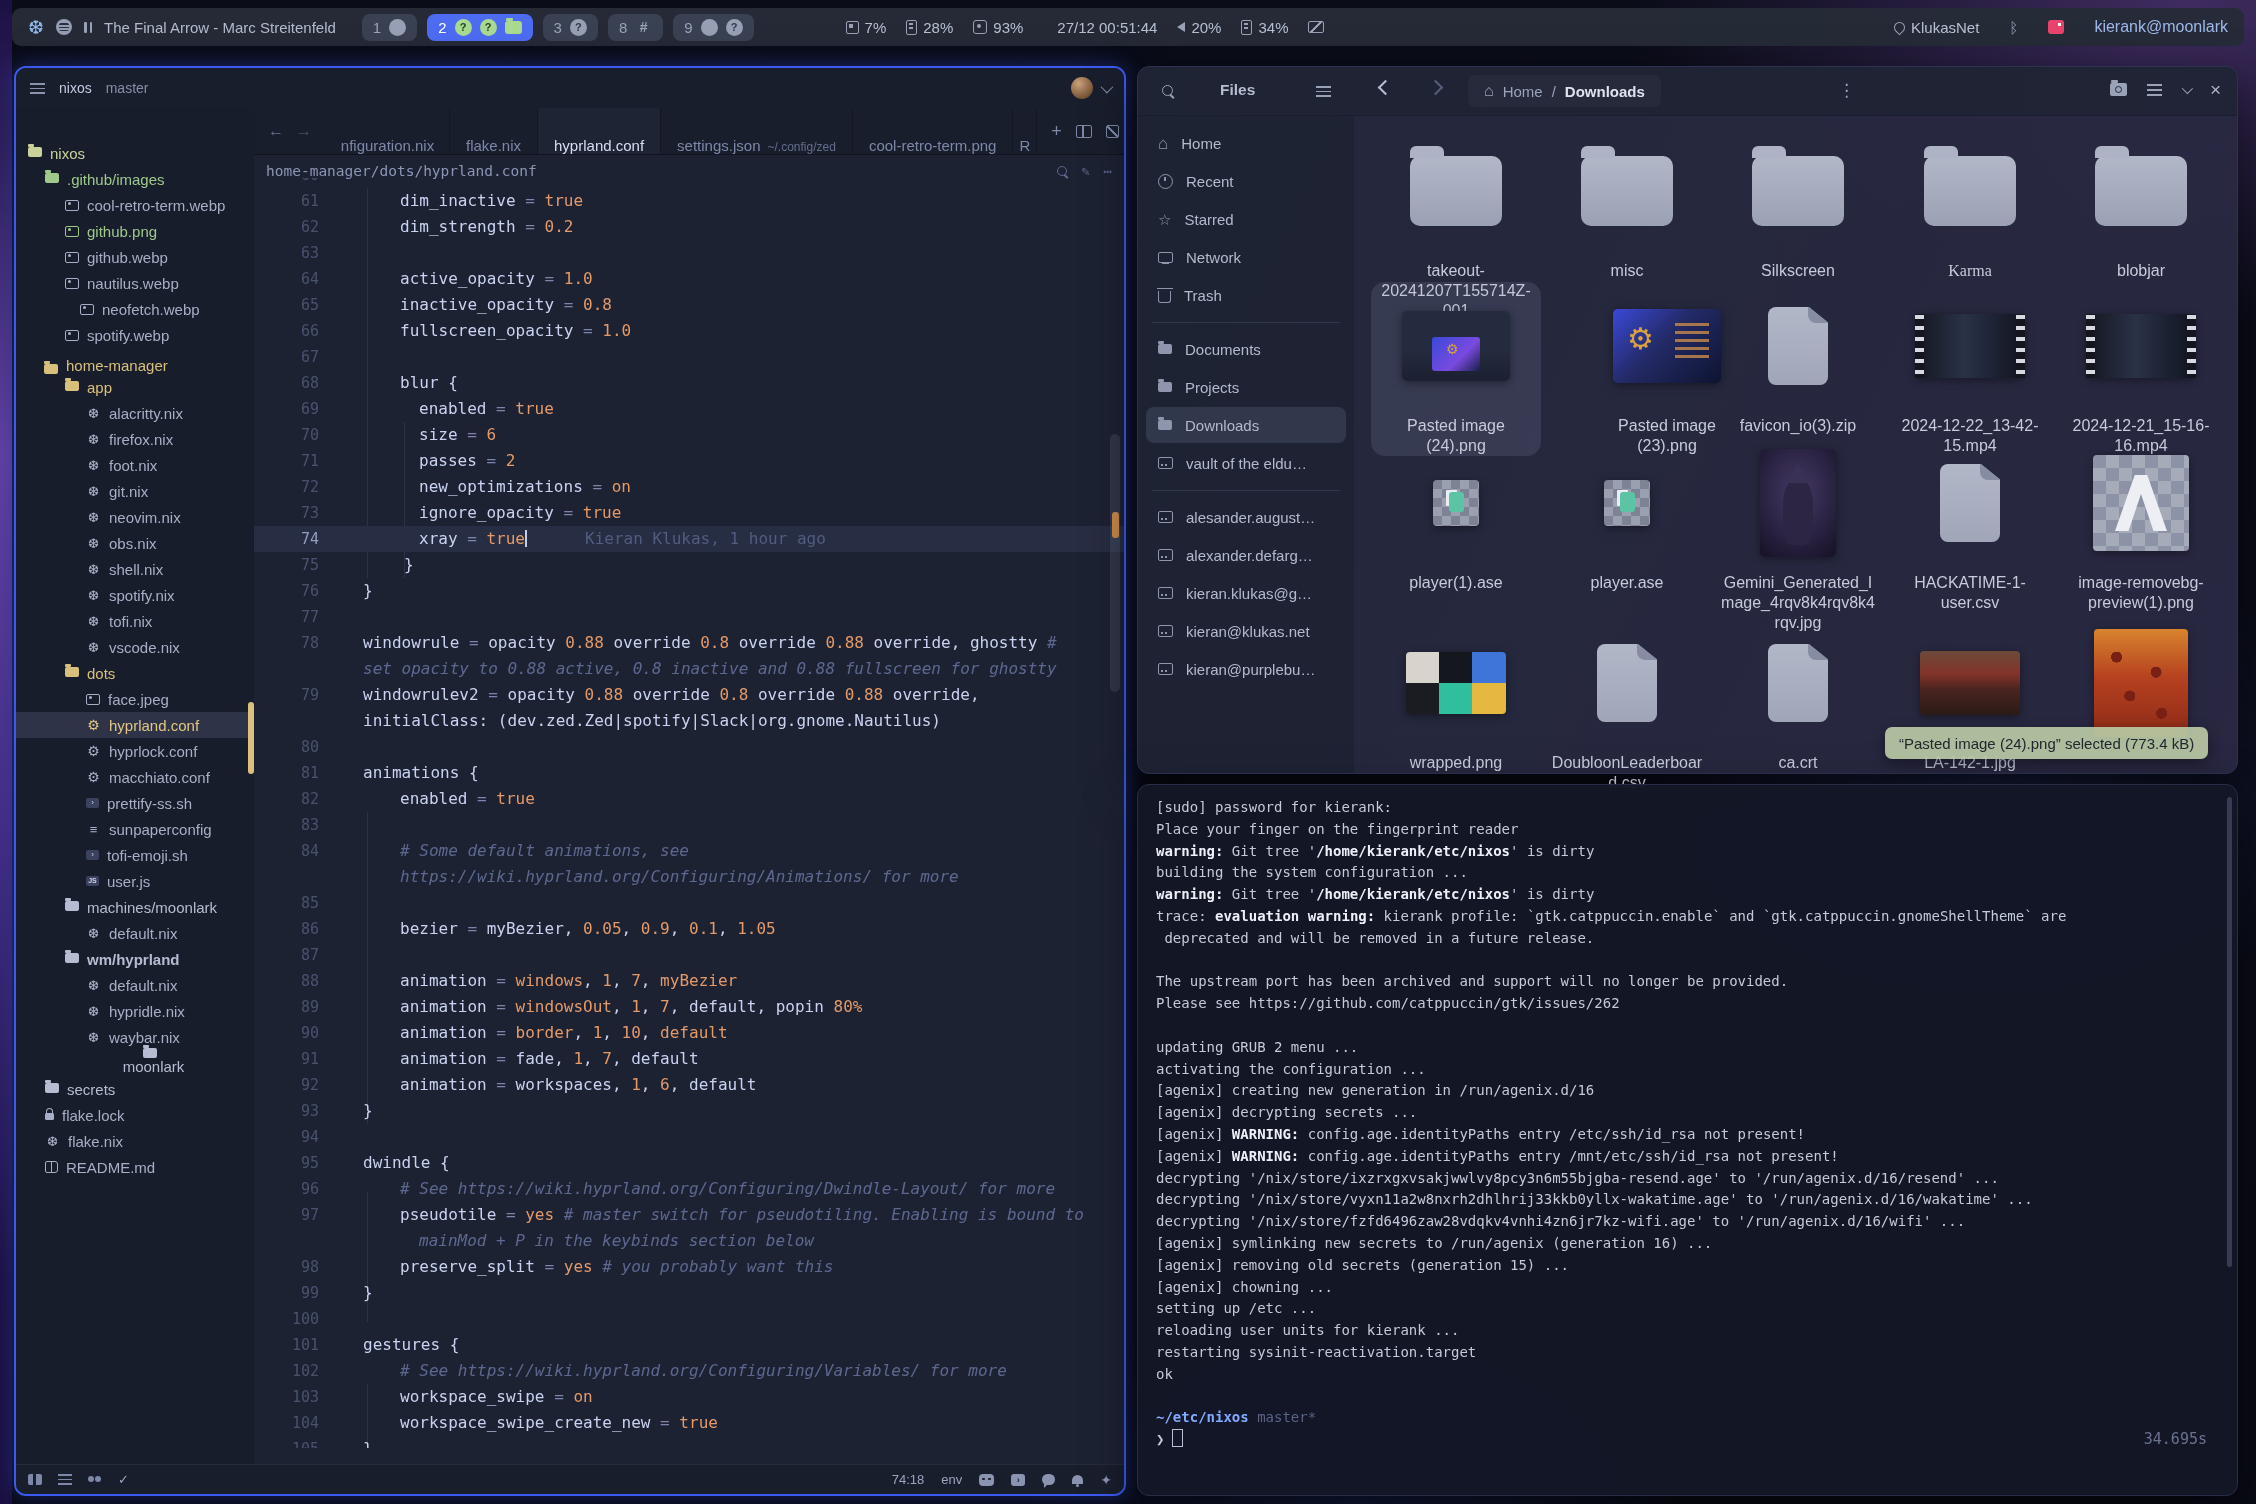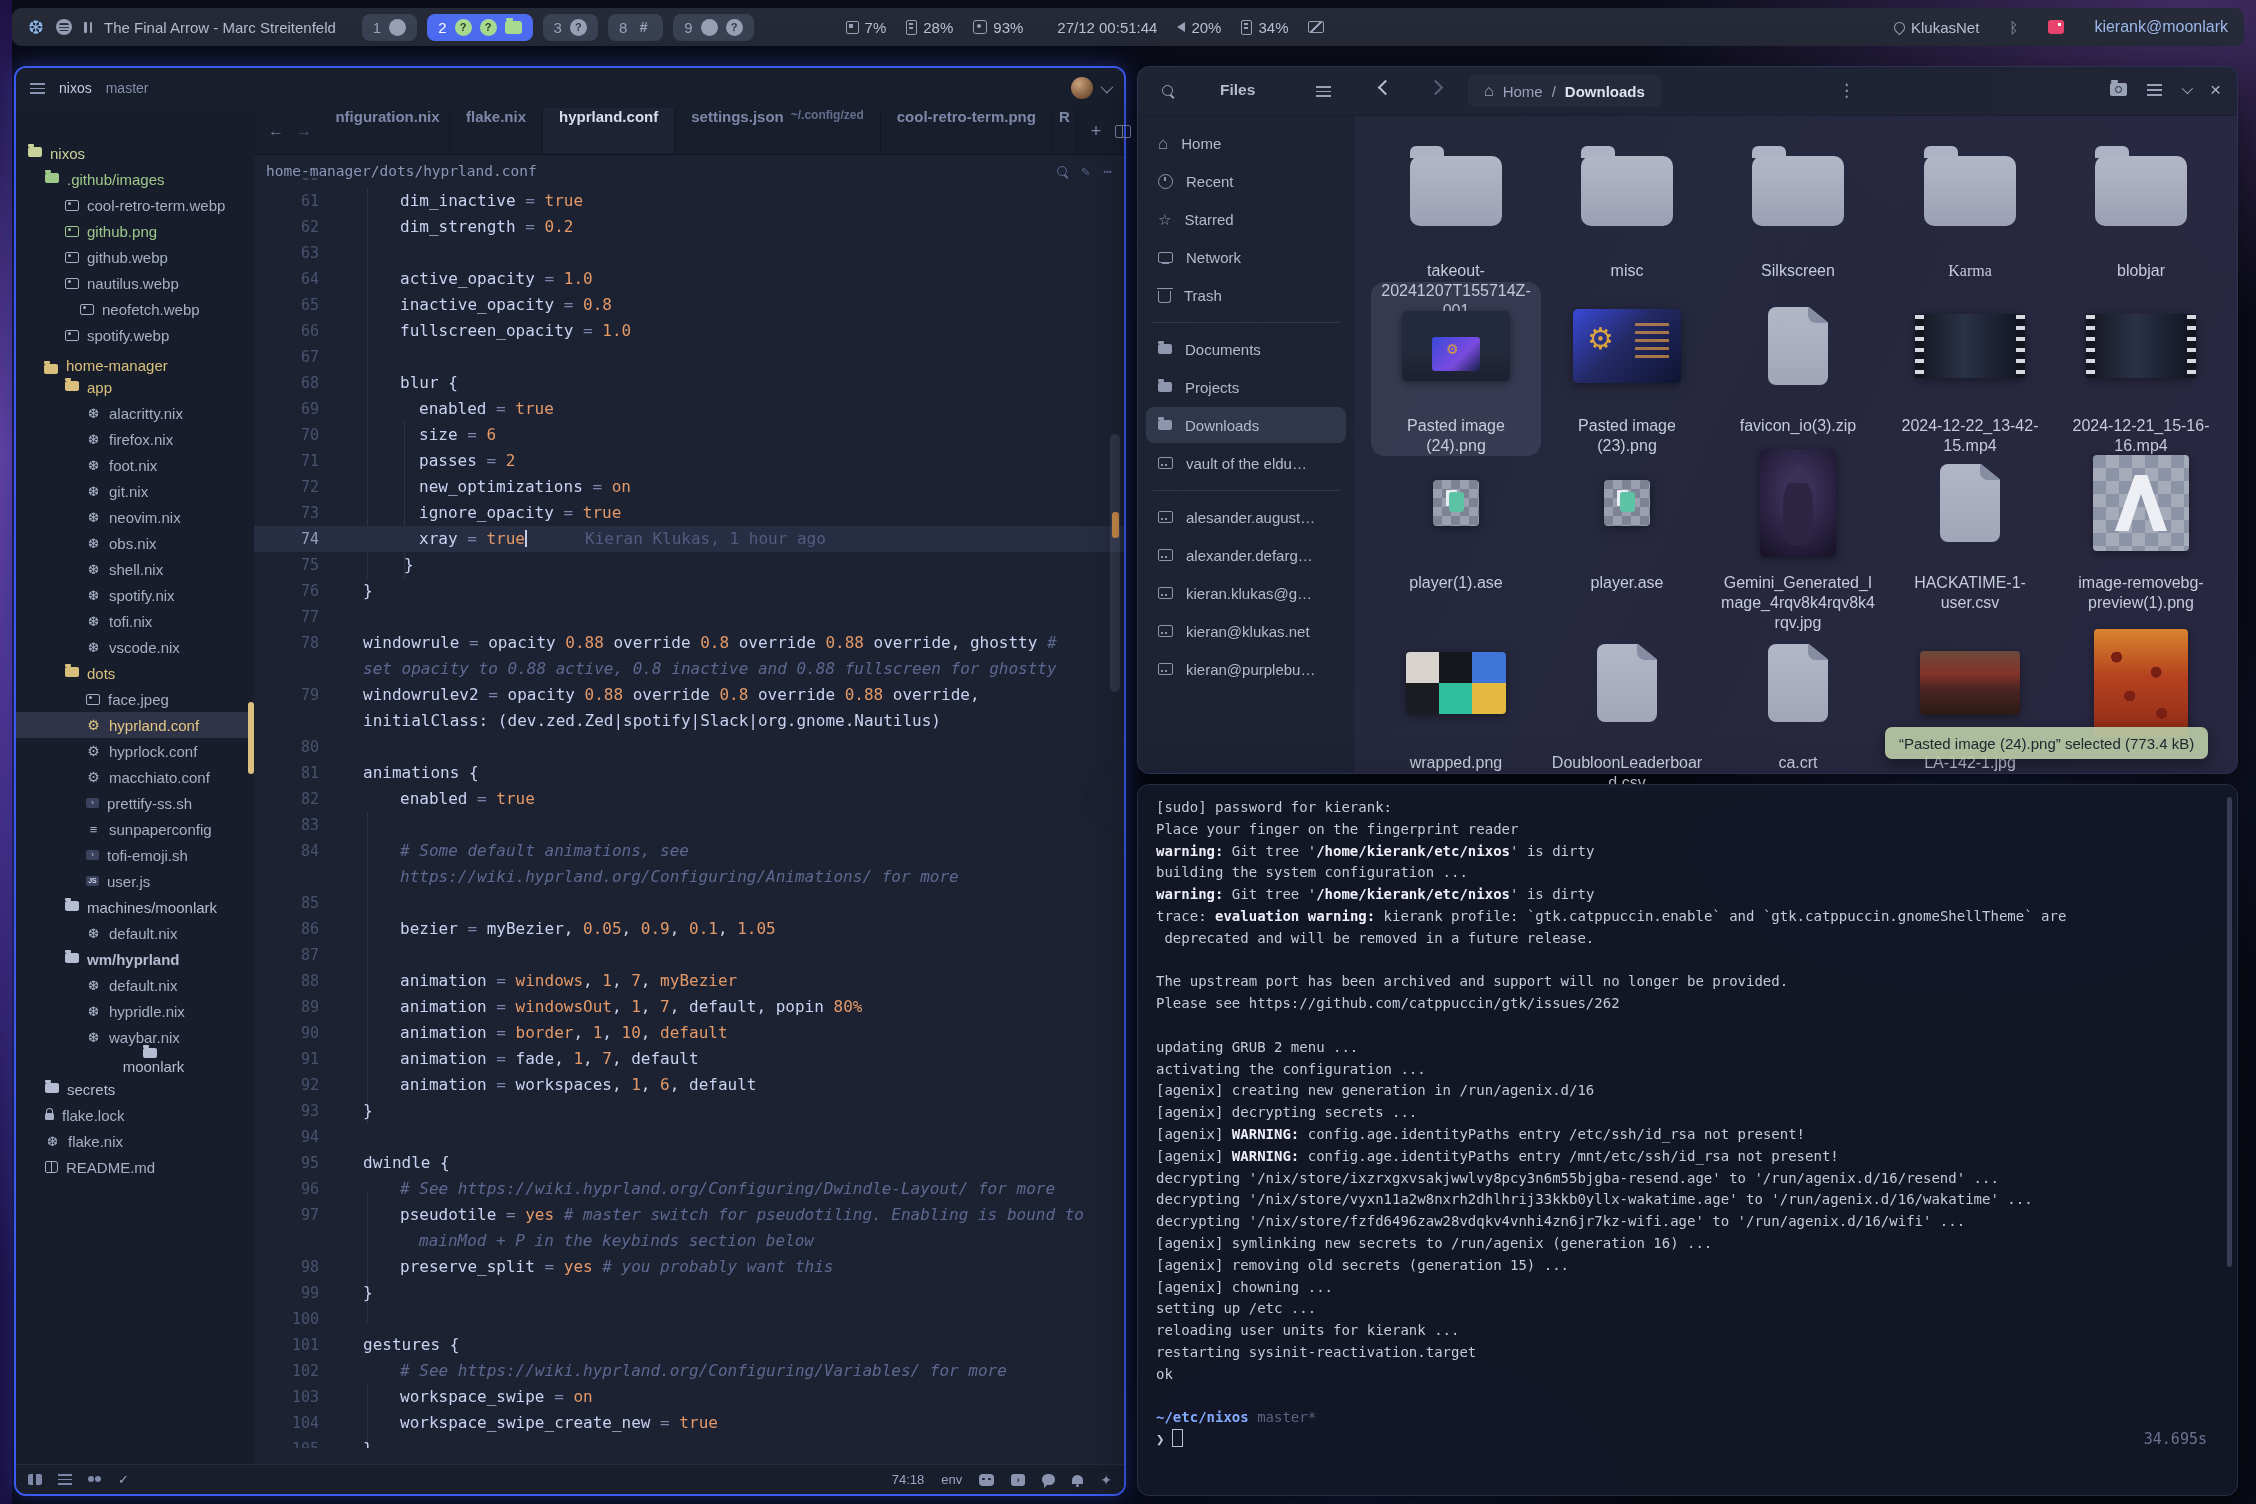--- a/index.html
+++ b/index.html
@@ -88,22 +88,22 @@
   .ti-js{width:13px;height:10px;background:#3a425e;border-radius:2px;color:#cdd4e8;font-size:7px;line-height:10px;text-align:center;font-weight:bold;}
   .ti-list{font-size:13px;line-height:1;width:15px;text-align:center;}
   .ti-lock{width:9px;height:7px;background:currentColor;border-radius:1.5px;margin-top:3px;}
   .ti-lock::before{content:"";position:absolute;top:-5px;left:1px;width:5px;height:5px;border:1.6px solid currentColor;border-bottom:none;border-radius:4px 4px 0 0;}
   .ti-book{width:11px;height:10px;border:1.5px solid currentColor;border-radius:2px 3px 3px 2px;}
   .ti-book::before{content:"";position:absolute;left:4.5px;top:0;bottom:0;width:1.5px;background:currentColor;}
   .panel-mark{position:absolute;width:6px;border-radius:3px;background:#dcc07f;}
   .tabbar{position:absolute;left:238px;top:40px;right:0;height:46px;background:#191e2d;display:flex;align-items:stretch;border-bottom:1px solid #11141f;}
   .tab-nav{display:flex;align-items:center;gap:12px;padding:0 14px;color:#6a7390;font-size:16px;}
   .tab-nav .fwd{color:#474f68;}
-  .tab{display:flex;align-items:flex-start;justify-content:center;padding:0 16px;font-size:15px;color:#7d87a8;
-    border-right:1px solid #141826;white-space:nowrap;overflow:hidden;box-sizing:border-box;font-weight:bold;}
+  .tab{display:flex;align-items:flex-end;justify-content:center;padding:0 16px;font-size:15px;color:#7d87a8;
+    border-right:1px solid #141826;white-space:nowrap;overflow:hidden;box-sizing:border-box;}
   .tab.active{background:#1f2434;color:#d7def2;}
   .tab .sfx{color:#636d8c;font-size:12px;margin-left:7px;}
   .tab.clip{direction:rtl;max-width:124px;}
   .tab.partial{max-width:30px;padding:0 6px;}
   .tab-actions{margin-left:auto;display:flex;align-items:center;gap:14px;padding:0 14px;color:#7d87a8;}
   .ta-plus{font-size:18px;}
   .ta-split{width:14px;height:11px;border:1.5px solid #7d87a8;border-radius:2px;position:relative;}
   .ta-split::before{content:"";position:absolute;left:5.5px;top:0;bottom:0;width:1.5px;background:#7d87a8;}
   .ta-expand{width:11px;height:11px;border:1.5px solid #7d87a8;border-radius:2px;
     background:linear-gradient(45deg,transparent 45%,#7d87a8 45% 55%,transparent 55%);}
@@ -871,21 +871,21 @@
             <div class="bigfolder"></div>
           </div>
           <div class="label">blobjar</div>
         </div>
         <div class="cell sel" style="left: 233px; top: 215px;">
           <div class="tbox">
             <div class="th th-shot24"></div>
           </div>
           <div class="label">Pasted image (24).png</div>
         </div>
-        <div class="cell" style="left: 404px; top: 215px;">
+        <div class="cell" style="left: 404px; top: 215px; padding-left: 40px;">
           <div class="tbox">
             <div class="th th-shot23"></div>
           </div>
           <div class="label">Pasted image (23).png</div>
         </div>
         <div class="cell" style="left: 575px; top: 215px;">
           <div class="tbox">
             <div class="bigdoc"></div>
           </div>
           <div class="label">favicon_io(3).zip</div>

